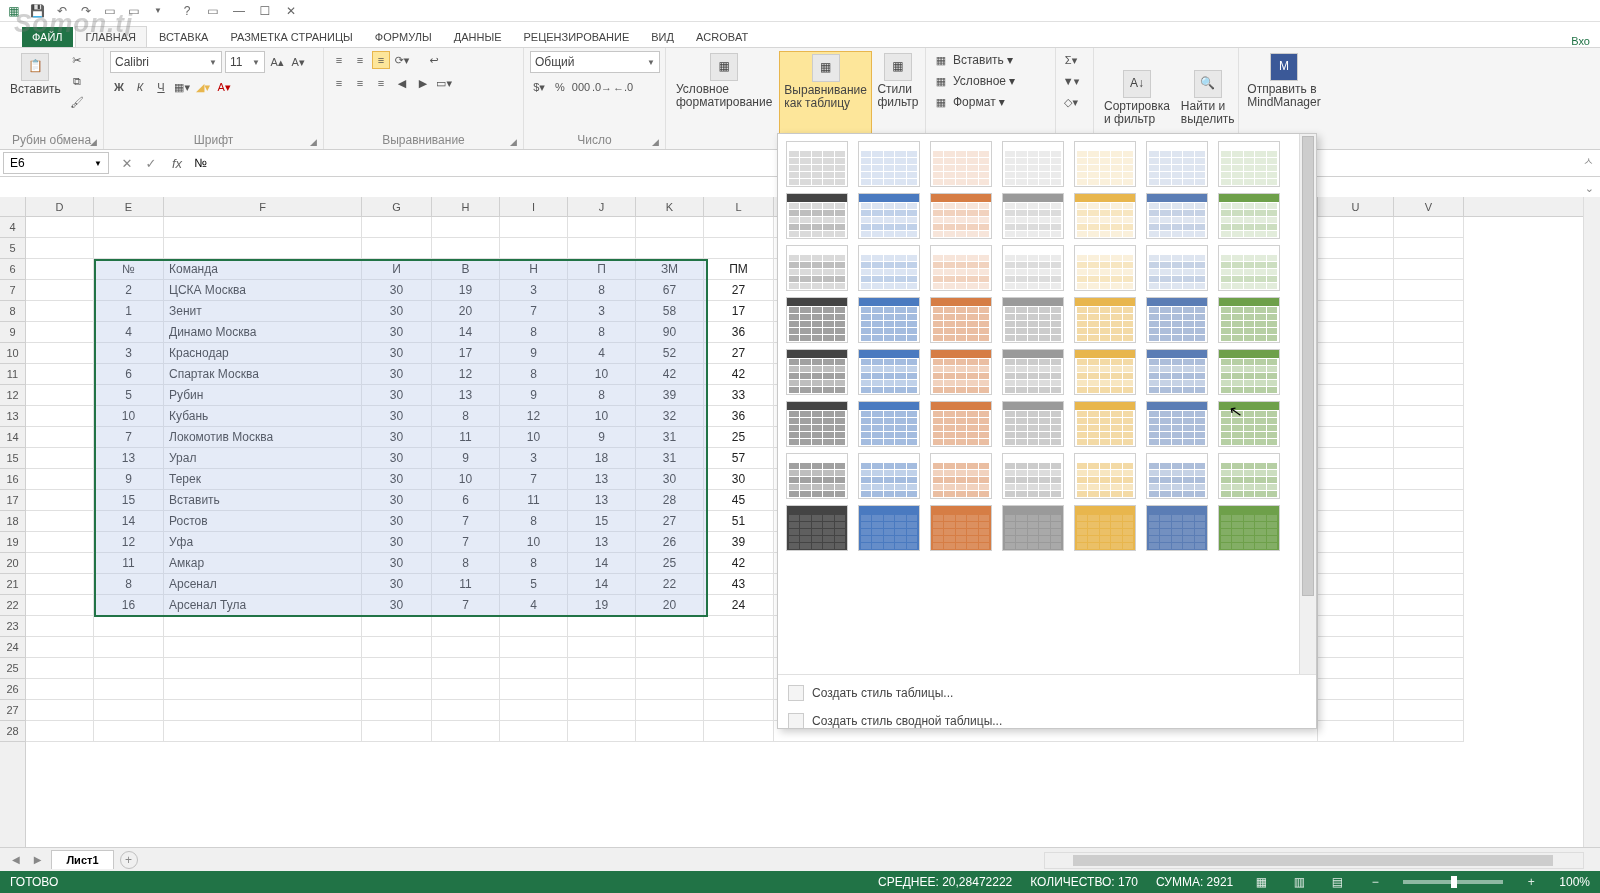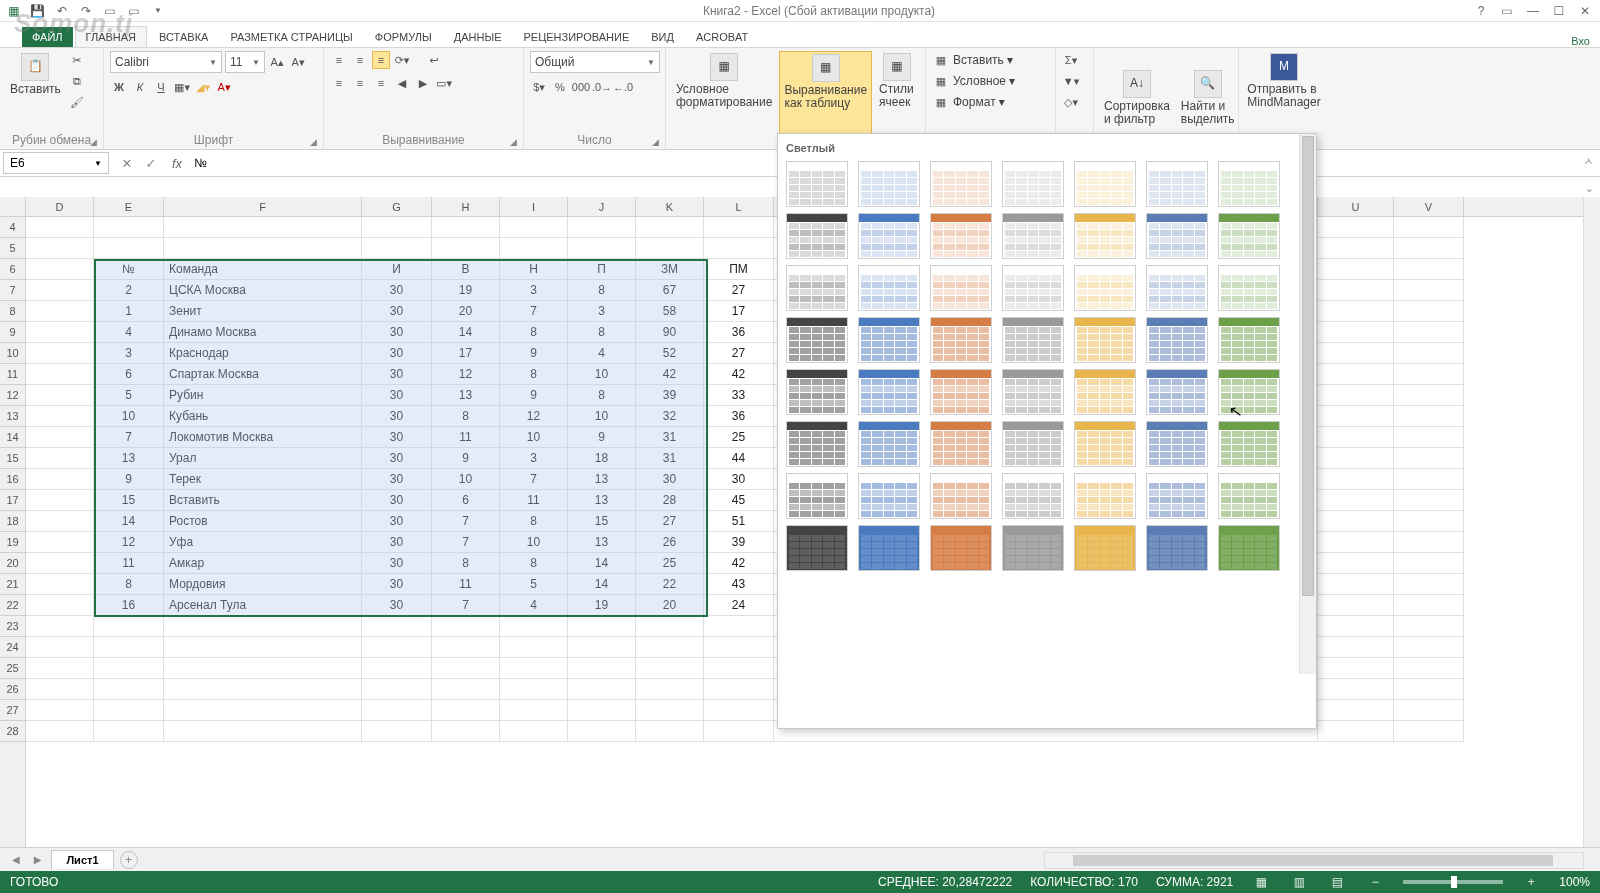--- a/index.html
+++ b/index.html
@@ -95,21 +95,20 @@
 <div class="titlebar">
   <div class="qat">
     <span class="ic" style="color:#217346">▦</span>
     <span class="ic">💾</span>
     <span class="ic">↶</span>
     <span class="ic">↷</span>
     <span class="ic">▭</span>
     <span class="ic">▭</span>
     <span class="ic" style="font-size:8px">▼</span>
   </div>
-  <div class="title-center">Книга2 - Excel (Сбой активации продукта)</div>
   <div class="wincontrols">
     <span class="ic">?</span>
     <span class="ic">▭</span>
     <span class="ic">—</span>
     <span class="ic">☐</span>
     <span class="ic">✕</span>
   </div>
 </div>
 
 <div class="tabs-row">
@@ -211,21 +210,21 @@
       <div class="big-btn" style="width:110px">
         <div class="ico">▦</div>
         <span>Условное форматирование</span>
       </div>
       <div class="big-btn active" style="width:96px">
         <div class="ico">▦</div>
         <span>Выравнивание как таблицу</span>
       </div>
       <div class="big-btn" style="width:46px">
         <div class="ico">▦</div>
-        <span>Стили ячеек</span>
+        <span>Стили фильтр</span>
       </div>
     </div>
   </div>
 
   <div class="rgroup cells-grp" style="padding-bottom:4px">
     <div class="col" style="gap:3px;font-size:11px;color:#444">
       <div class="row"><span class="mini">▦</span><span>Вставить</span> ▾</div>
       <div class="row"><span class="mini">▦</span><span>Условное</span> ▾</div>
       <div class="row"><span class="mini">▦</span><span>Формат</span> ▾</div>
     </div>
@@ -481,21 +480,21 @@
           </div>
           <div class="cell-row">
             <div class="cell" style="width: 68px;"></div>
             <div class="cell tc" style="width: 70px;">13</div>
             <div class="cell" style="width: 198px;">Урал</div>
             <div class="cell tc" style="width: 70px;">30</div>
             <div class="cell tc" style="width: 68px;">9</div>
             <div class="cell tc" style="width: 68px;">3</div>
             <div class="cell tc" style="width: 68px;">18</div>
             <div class="cell tc" style="width: 68px;">31</div>
-            <div class="cell tc" style="width: 70px;">44</div>
+            <div class="cell tc" style="width: 70px;">57</div>
             <div class="cell" style="width: 544px;"></div>
             <div class="cell" style="width: 76px;"></div>
             <div class="cell" style="width: 70px;"></div>
           </div>
           <div class="cell-row">
             <div class="cell" style="width: 68px;"></div>
             <div class="cell tc" style="width: 70px;">9</div>
             <div class="cell" style="width: 198px;">Терек</div>
             <div class="cell tc" style="width: 70px;">30</div>
             <div class="cell tc" style="width: 68px;">10</div>
@@ -559,21 +558,21 @@
             <div class="cell tc" style="width: 68px;">14</div>
             <div class="cell tc" style="width: 68px;">25</div>
             <div class="cell tc" style="width: 70px;">42</div>
             <div class="cell" style="width: 544px;"></div>
             <div class="cell" style="width: 76px;"></div>
             <div class="cell" style="width: 70px;"></div>
           </div>
           <div class="cell-row">
             <div class="cell" style="width: 68px;"></div>
             <div class="cell tc" style="width: 70px;">8</div>
-            <div class="cell" style="width: 198px;">Мордовия</div>
+            <div class="cell" style="width: 198px;">Арсенал</div>
             <div class="cell tc" style="width: 70px;">30</div>
             <div class="cell tc" style="width: 68px;">11</div>
             <div class="cell tc" style="width: 68px;">5</div>
             <div class="cell tc" style="width: 68px;">14</div>
             <div class="cell tc" style="width: 68px;">22</div>
             <div class="cell tc" style="width: 70px;">43</div>
             <div class="cell" style="width: 544px;"></div>
             <div class="cell" style="width: 76px;"></div>
             <div class="cell" style="width: 70px;"></div>
           </div>
@@ -677,21 +676,20 @@
           </div>
           <div class="selection" style="top:42px;left:68px;width:614px;height:358px"></div>
         </div>
     </div>
   </div>
 </div>
 <div class="right-gutter"></div>
 
 <div class="gallery">
   <div class="gallery-inner" id="gal">
-      <div class="gal-section">Светлый</div>
       <div class="gal-row">
         <div class="thumb " style="color: rgb(68, 68, 68);">
           <div class="hdr"></div>
           <div class="r">
             <span></span>
             <span></span>
             <span></span>
             <span></span>
             <span></span>
           </div>
@@ -2826,20 +2824,30 @@
             <span></span>
             <span></span>
             <span></span>
           </div>
         </div>
       </div>
     </div>
   <div class="gal-scroll">
       <div class="th"></div>
     </div>
+  <div class="gallery-footer">
+    <div class="gal-action">
+        <span class="aic"></span>
+        <span>Создать стиль таблицы...</span>
+      </div>
+    <div class="gal-action">
+        <span class="aic"></span>
+        <span>Создать стиль сводной таблицы...</span>
+      </div>
+  </div>
 </div>
 <div class="cursor-fake">↖</div>
 
 <div class="sheet-tabs">
   <span class="nav-btn">◀</span>
   <span class="nav-btn">▶</span>
   <div class="sheet-tab">Лист1</div>
   <div class="add-sheet">+</div>
   <div style="flex:1"></div>
 </div>

